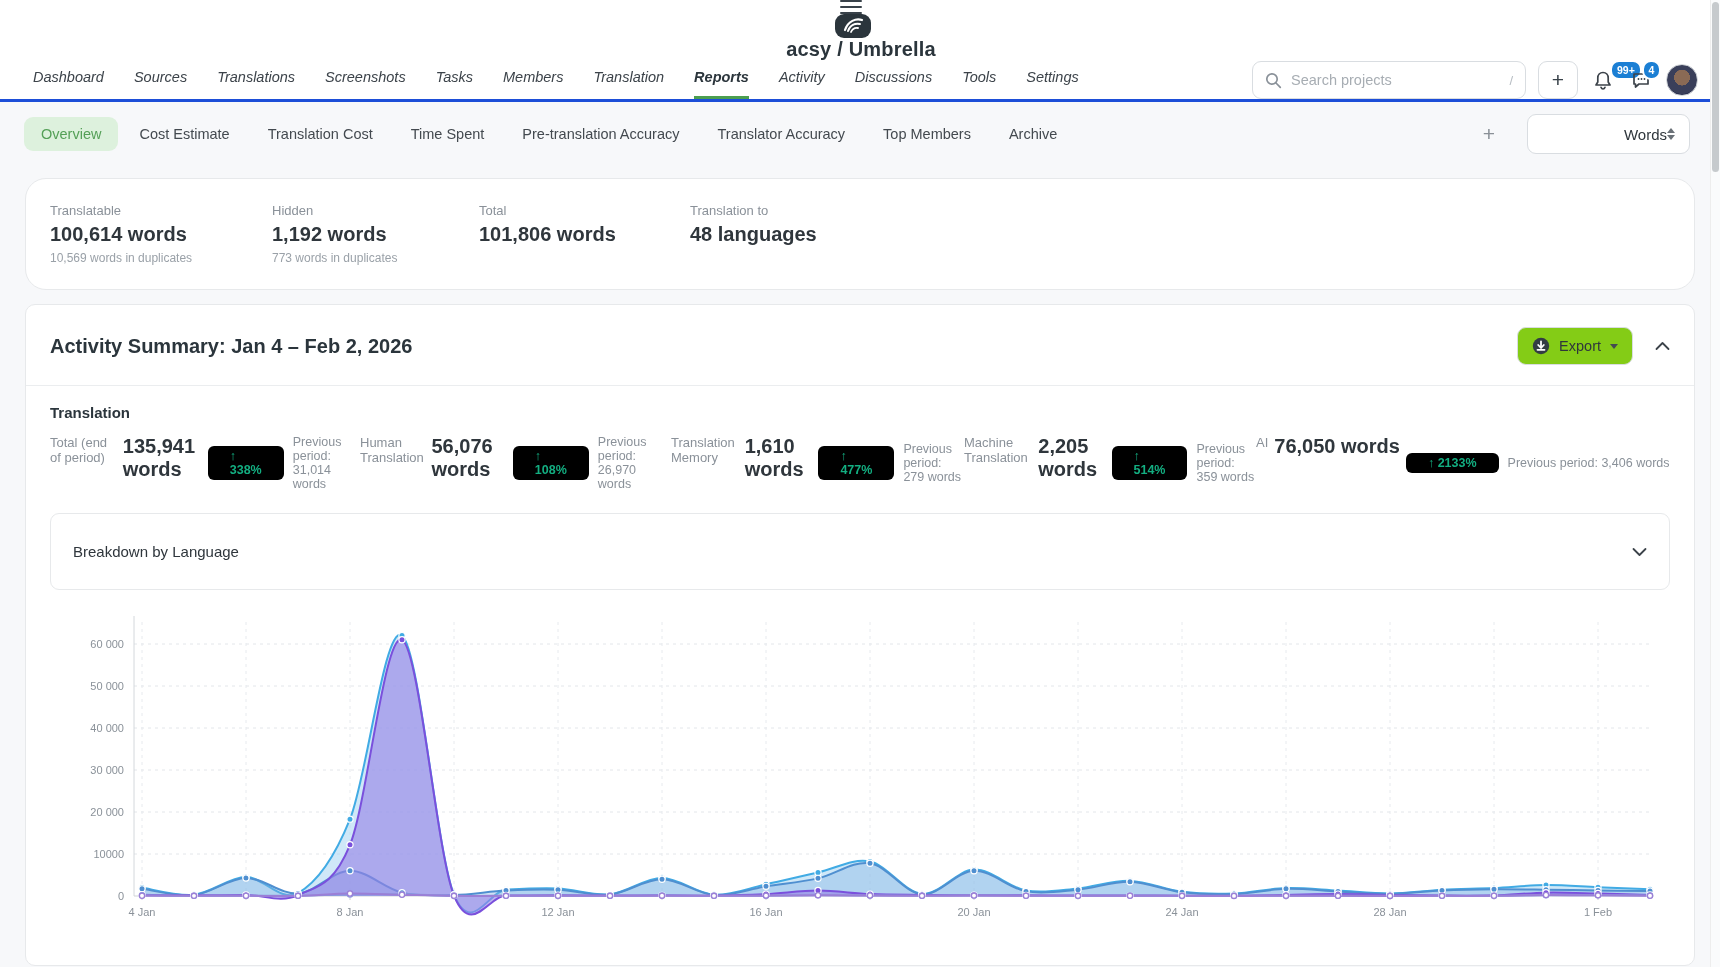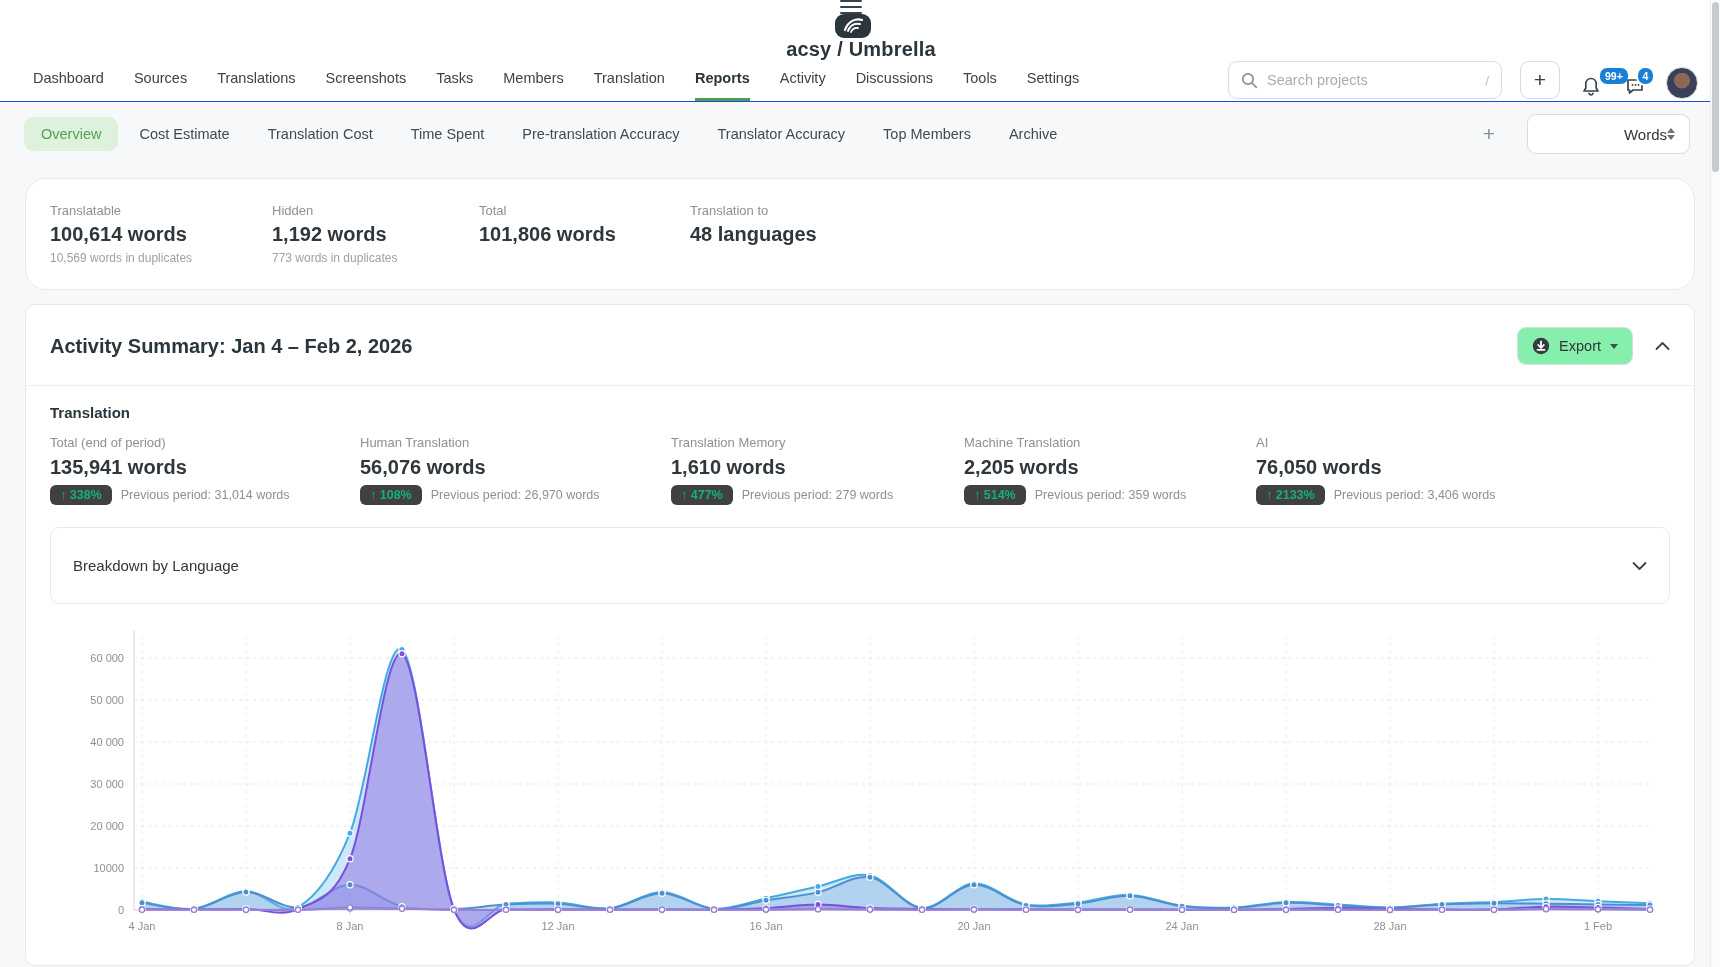--- a/index.html
+++ b/index.html
@@ -5,33 +5,33 @@
   * { margin:0; padding:0; box-sizing:border-box; }
   html,body { width:1720px; height:967px; overflow:hidden;
     font-family:"Liberation Sans", sans-serif; background:#f7f8fa; color:#333a40; }
 
   
   .topbar { height:56px; background:#fff; display:flex; align-items:center; padding:0 22px 0 24px;flex-direction:column; }
   .hamburger { width:22px; height:22px; display:flex; flex-direction:column; justify-content:center; gap:4px; cursor:pointer; margin-right:20px; }
   .hamburger span { display:block; height:2px; background:#39424a; border-radius:2px; }
   .logo { width:36px; height:36px; border-radius:9px; background:#2b353c; display:flex; align-items:center; justify-content:center; margin-right:16px; }
   .app-title { font-size:20px; font-weight:bold; color:#2b353c; letter-spacing:.2px; }
-  .topbar-right { margin-left:auto; display:flex; align-items:flex-end; gap:18px; }
+  .topbar-right { margin-left:auto; display:flex; align-items:center; gap:12px; }
   .search-box { width:274px; height:38px; border:1px solid #d9dde1; border-radius:9px; display:flex; align-items:center; padding:0 12px; gap:9px; background:#fff; }
   .search-box input { border:none; outline:none; flex:1; font-size:14.5px; color:#333; font-family:"Liberation Sans", sans-serif; background:transparent; }
   .search-box input::placeholder { color:#a7adb3; }
   .kbd-hint { color:#b6bcc2; font-size:13px; }
   .add-btn { width:40px; height:38px; border:1px solid #d9dde1; border-radius:9px; background:#fff; font-size:21px; color:#39424a; display:flex; align-items:center; justify-content:center; cursor:pointer; }
   .icon-btn { position:relative; width:26px; height:26px; display:flex; align-items:center; justify-content:center; cursor:pointer; }
   .badge { position:absolute; top:-7px; left:20px; background:#1b7fd4; color:#fff; font-size:10.5px; font-weight:bold; border-radius:9px; padding:1.5px 5px; line-height:1.2; border:2px solid #fff; }
   .badge.round { left:14px; padding:1.5px 4.5px; }
   .avatar { width:32px; height:32px; border-radius:50%; background:radial-gradient(circle at 50% 42%, #8a6a55 0 34%, #3a3f5a 35% 70%, #2c3150 71%); border:1px solid #d0d4d8; }
 
   
-  .mainnav { background:#fff; display:flex; gap:30px; padding:0 0 0 33px; border-bottom:1px solid #1d4ed8; height:46px; align-items:stretch; }
+  .mainnav { background:#fff; display:flex; gap:30px; padding:0 0 0 33px; border-bottom:3px solid #1d4ed8; height:46px; align-items:stretch;font-style:italic; }
   .nav-item { display:flex; align-items:center; font-size:14.5px; color:#3c434a; cursor:pointer; border-bottom:3px solid transparent; padding-top:2px; }
   .nav-item.active { font-weight:bold; color:#2b353c; border-bottom-color:#4c9e50; }
 
   
   .subnav { display:flex; align-items:center; padding:12px 30px 12px 24px; gap:4px; }
   .pill { padding:9px 17px; border-radius:9px; font-size:14.5px; color:#43494f; cursor:pointer; white-space:nowrap; }
   .pill.active { background:#ddf1dd; color:#55a058; }
   .subnav-add { margin-left:auto; font-size:21px; color:#8a9097; cursor:pointer; padding:0 14px; }
   .unit-select { width:163px; height:40px; border:1px solid #d9dde1; border-radius:9px; background:#fff; display:flex; align-items:center; justify-content:flex-end; padding:0 14px 0 16px; font-size:15px; color:#2f363c; cursor:pointer; margin-left:14px; }
   .updown { display:flex; flex-direction:column; gap:2px; }
@@ -44,33 +44,33 @@
   .stats-card { margin-top:12px; padding:24px; display:flex;border-radius:21px; }
   .stat-col { display:flex; flex-direction:column; gap:5px; }
   .stat-col:nth-child(1){ width:222px; } .stat-col:nth-child(2){ width:207px; } .stat-col:nth-child(3){ width:211px; }
   .stat-label { font-size:13px; color:#8a9199; }
   .stat-value { font-size:20px; font-weight:bold; color:#2f363c; }
   .stat-note { font-size:12px; color:#9aa1a8; }
 
   .activity-card { margin-top:14px; height:662px; position:relative; }
   .activity-header { display:flex; align-items:center; padding:22px 24px 20px 24px; }
   .activity-title { font-size:20px; font-weight:bold; color:#2b353c; }
-  .export-btn { margin-left:auto; height:38px; border:1px solid #d9dde1; border-radius:9px; background:#86efac; display:flex; align-items:center; gap:9px; padding:0 14px; font-size:14.5px; color:#2f363c; cursor:pointer; }
+  .export-btn { margin-left:auto; height:38px; border:1px solid #d9dde1; border-radius:9px; background:#84cc16; display:flex; align-items:center; gap:9px; padding:0 14px; font-size:14.5px; color:#2f363c; cursor:pointer; }
   .caret-down { width:0; height:0; border-left:4.5px solid transparent; border-right:4.5px solid transparent; border-top:5.5px solid #444b51; }
   .collapse-btn { margin-left:22px; cursor:pointer; display:flex; align-items:center; }
   .activity-divider { height:1px; background:#ebedef; }
   .activity-body { padding:18px 24px 0 24px; }
   .section-title { font-size:15px; font-weight:bold; color:#2b353c; margin-bottom:14px; }
   .metrics { display:flex; }
-  .metric { display:flex; flex-direction:column; gap:6px; }
+  .metric { display:flex; gap:6px; }
   .metric:nth-child(1){ width:310px; } .metric:nth-child(2){ width:311px; } .metric:nth-child(3){ width:293px; } .metric:nth-child(4){ width:292px; }
   .metric-label { font-size:13px; color:#8a9199; }
   .metric-value { font-size:20px; font-weight:bold; color:#2f363c; }
   .metric-delta { display:flex; align-items:center; gap:9px; }
-  .delta-badge { background:#404040; color:#13ae81; font-size:12.5px; font-weight:bold; border-radius:6px; padding:3px 10px; }
+  .delta-badge { background:#000000; color:#13ae81; font-size:12.5px; font-weight:bold; border-radius:6px; padding:3px 22px; }
   .prev-text { font-size:12.5px; color:#8a9199; }
 
   .breakdown { margin:22px 0 0 0; border:1px solid #e7e9eb; border-radius:9px; height:77px; display:flex; align-items:center; padding:0 22px; cursor:pointer; }
   .breakdown-label { font-size:15px; color:#2f363c; }
   .breakdown .chev { margin-left:auto; }
 
   .chart-wrap { padding:10px 0 0 0; }
   text.ytick { font-size:11px; fill:#8a9199; }
   text.xtick { font-size:11px; fill:#8a9199; }
 

